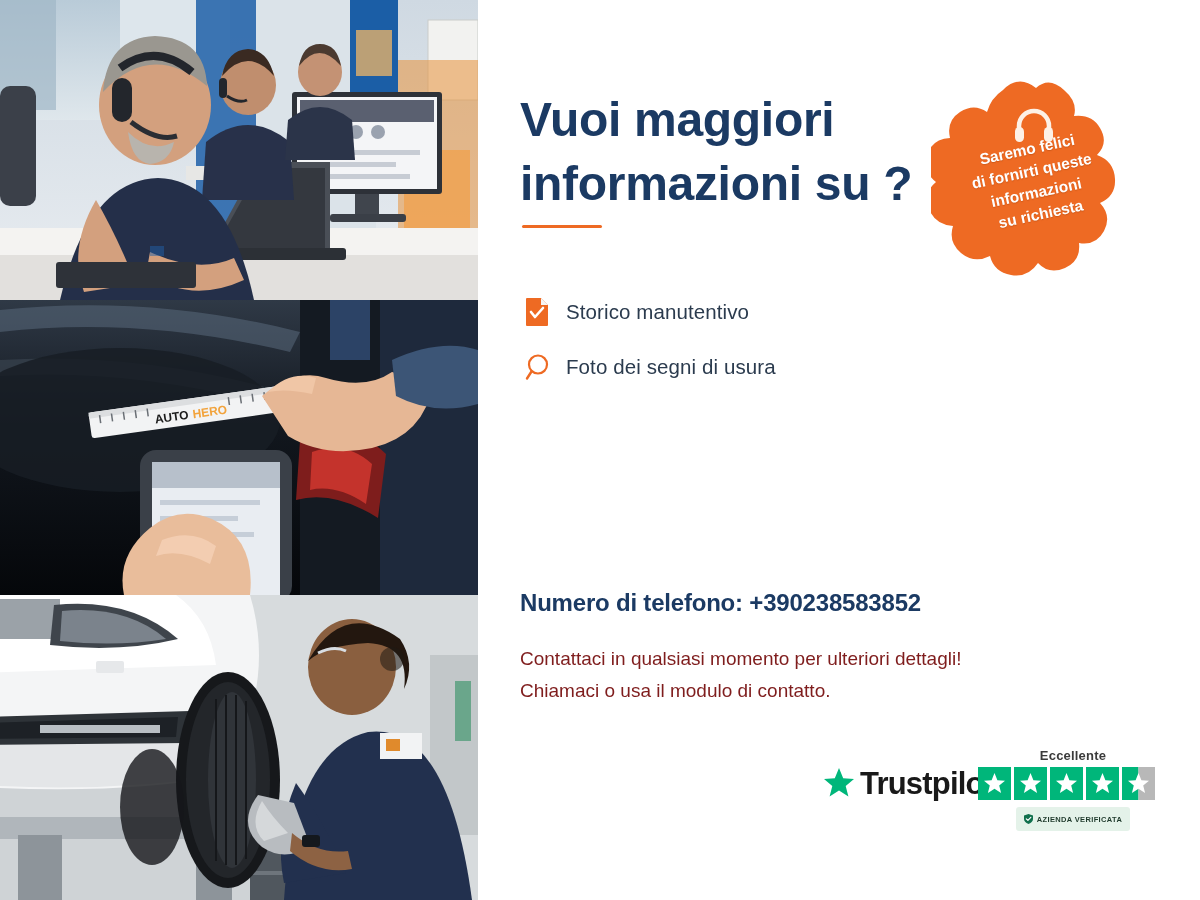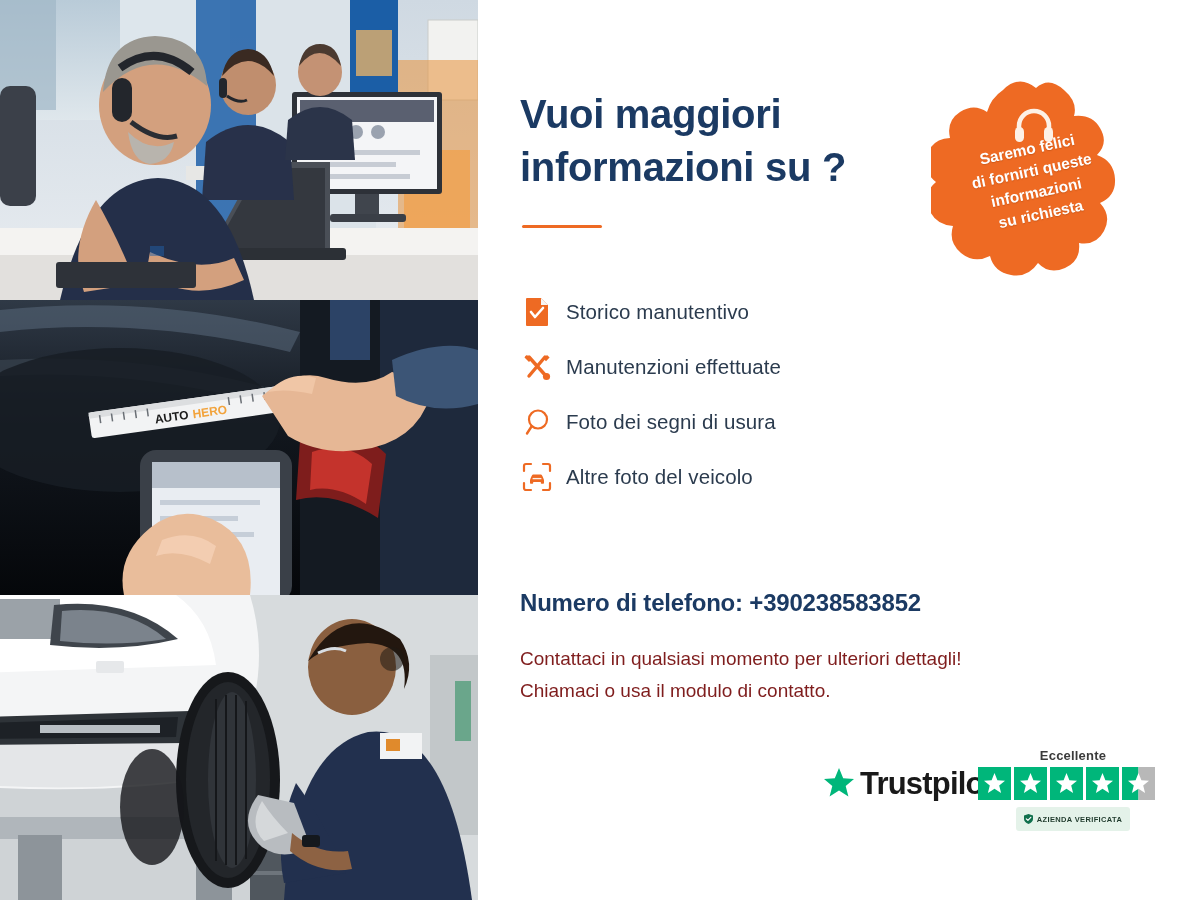--- a/index.html
+++ b/index.html
@@ -17,21 +17,21 @@
   .p1 { top:0;   height:300px; }
   .p2 { top:300px; height:295px; }
   .p3 { top:595px; height:305px; }
   .photo svg { display:block; width:478px; height:100%; }
 
   
   .content { position:relative; flex:1; height:900px; }
 
   .headline {
     position:absolute; left:42px; top:88px; width:430px;
-    font-size:40px; line-height:1.33; font-weight:bold;
+    font-size:48px; line-height:1.33; font-weight:bold;
     color:#1b3a63; letter-spacing:-0.3px;
   }
   .headline .l2 { display:block; }
   .rule {
     position:absolute; left:44px; top:225px;
     width:80px; height:3px; background:#ee6a23; border-radius:2px;
   }
 
   
   .badge-wrap { position:absolute; left:453px; top:78px; width:205px; height:215px; }
@@ -310,60 +310,31 @@
         <span class="ficon">
           <svg width="26" height="30" viewBox="0 0 26 30" aria-hidden="true">
             <path d="M2 1 h15 l7 7 v20 a1 1 0 0 1 -1 1 H3 a1 1 0 0 1 -1 -1 V2 a1 1 0 0 1 1 -1 z" fill="#ee6a23"></path>
             <path d="M17 1 l7 7 h-7 z" fill="#f6f6f6"></path>
             <path d="M7 15 l4 5 l8 -9" fill="none" stroke="#ffffff" stroke-width="2.6" stroke-linecap="round" stroke-linejoin="round"></path>
           </svg>
         </span>
         <span class="flabel">Storico manutentivo</span>
       </div>
 
-      <div class="feature">
-        <span class="ficon">
-          <svg width="30" height="30" viewBox="0 0 30 30" aria-hidden="true">
-            <g stroke="#ee6a23" stroke-width="3.4" stroke-linecap="round">
-              <path d="M7 5 L24 24"></path>
-                <path d="M23 5 L7 24"></path>
-            </g>
-            <path d="M5 3 l4.5 4.5 -2.5 2.5 -4.5 -4.5 a3.6 3.6 0 0 1 2.5 -2.5 z" fill="#ee6a23"></path>
-            <circle cx="24.5" cy="24.5" r="3.6" fill="#ee6a23"></circle>
-            <path d="M25 3 l2.6 2.6 -3.6 3.6 -2.6 -2.6 z" fill="#ee6a23"></path>
-          </svg>
-        </span>
-        <span class="flabel">Manutenzioni effettuate</span>
-      </div>
 
       <div class="feature">
         <span class="ficon">
           <svg width="28" height="28" viewBox="0 0 28 28" aria-hidden="true">
             <circle cx="15" cy="11.5" r="9" fill="none" stroke="#ee6a23" stroke-width="2.2"></circle>
             <path d="M8.5 18.5 L4 25.5" stroke="#ee6a23" stroke-width="2.4" stroke-linecap="round"></path>
           </svg>
         </span>
         <span class="flabel">Foto dei segni di usura</span>
       </div>
 
-      <div class="feature">
-        <span class="ficon">
-          <svg width="30" height="30" viewBox="0 0 30 30" aria-hidden="true">
-            <g fill="none" stroke="#ee6a23" stroke-width="2.2" stroke-linecap="round">
-              <path d="M2 9 V4 a2 2 0 0 1 2 -2 h5"></path>
-              <path d="M21 2 h5 a2 2 0 0 1 2 2 v5"></path>
-              <path d="M28 21 v5 a2 2 0 0 1 -2 2 h-5"></path>
-              <path d="M9 28 H4 a2 2 0 0 1 -2 -2 v-5"></path>
-            </g>
-            <path d="M8 18 q1.5 -5 3 -5.6 h8 q1.5 .6 3 5.6 v3 a.8 .8 0 0 1 -.8 .8 h-1.6 a.8 .8 0 0 1 -.8 -.8 v-1 H11.2 v1 a.8 .8 0 0 1 -.8 .8 H8.8 a.8 .8 0 0 1 -.8 -.8 z" fill="#ee6a23"></path>
-            <path d="M10.6 16.6 h8.8" stroke="#fdf0e7" stroke-width="1.3"></path>
-          </svg>
-        </span>
-        <span class="flabel">Altre foto del veicolo</span>
-      </div>
 
     </div>
 
     <div class="phone-title">
       <span>Numero di telefono:</span>
       <span>+390238583852</span>
     </div>
     <div class="contact-lines">
       <span>Contattaci in qualsiasi momento per ulteriori dettagli!</span>
       <span>Chiamaci o usa il modulo di contatto.</span>

